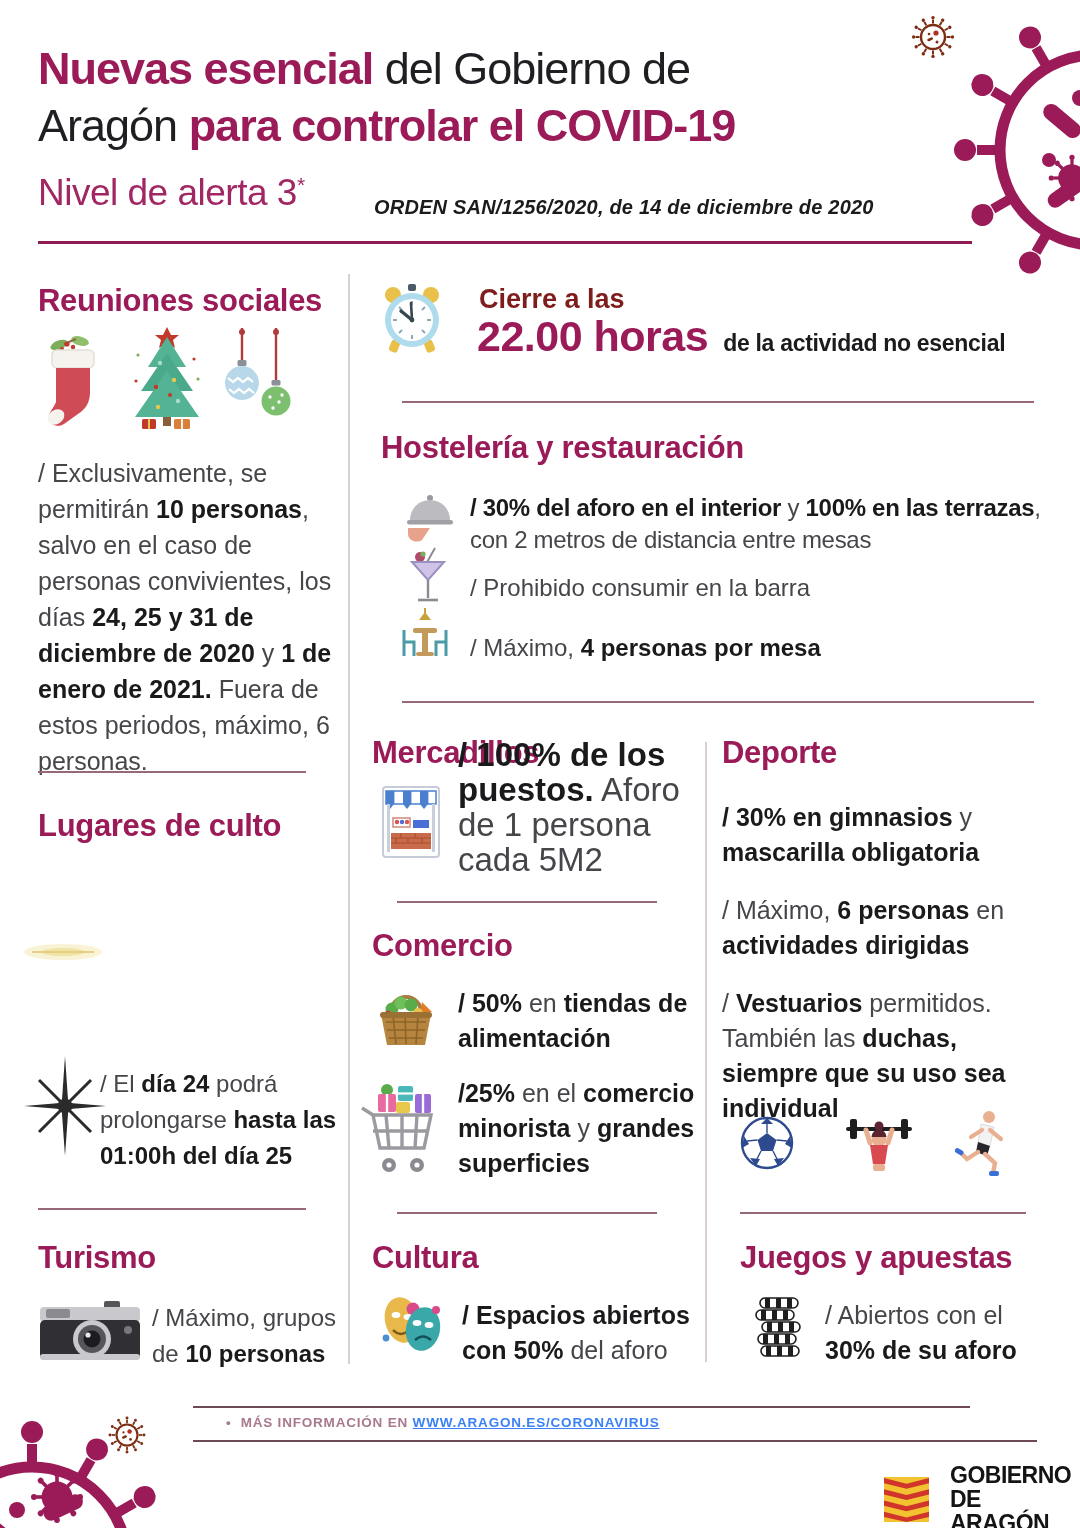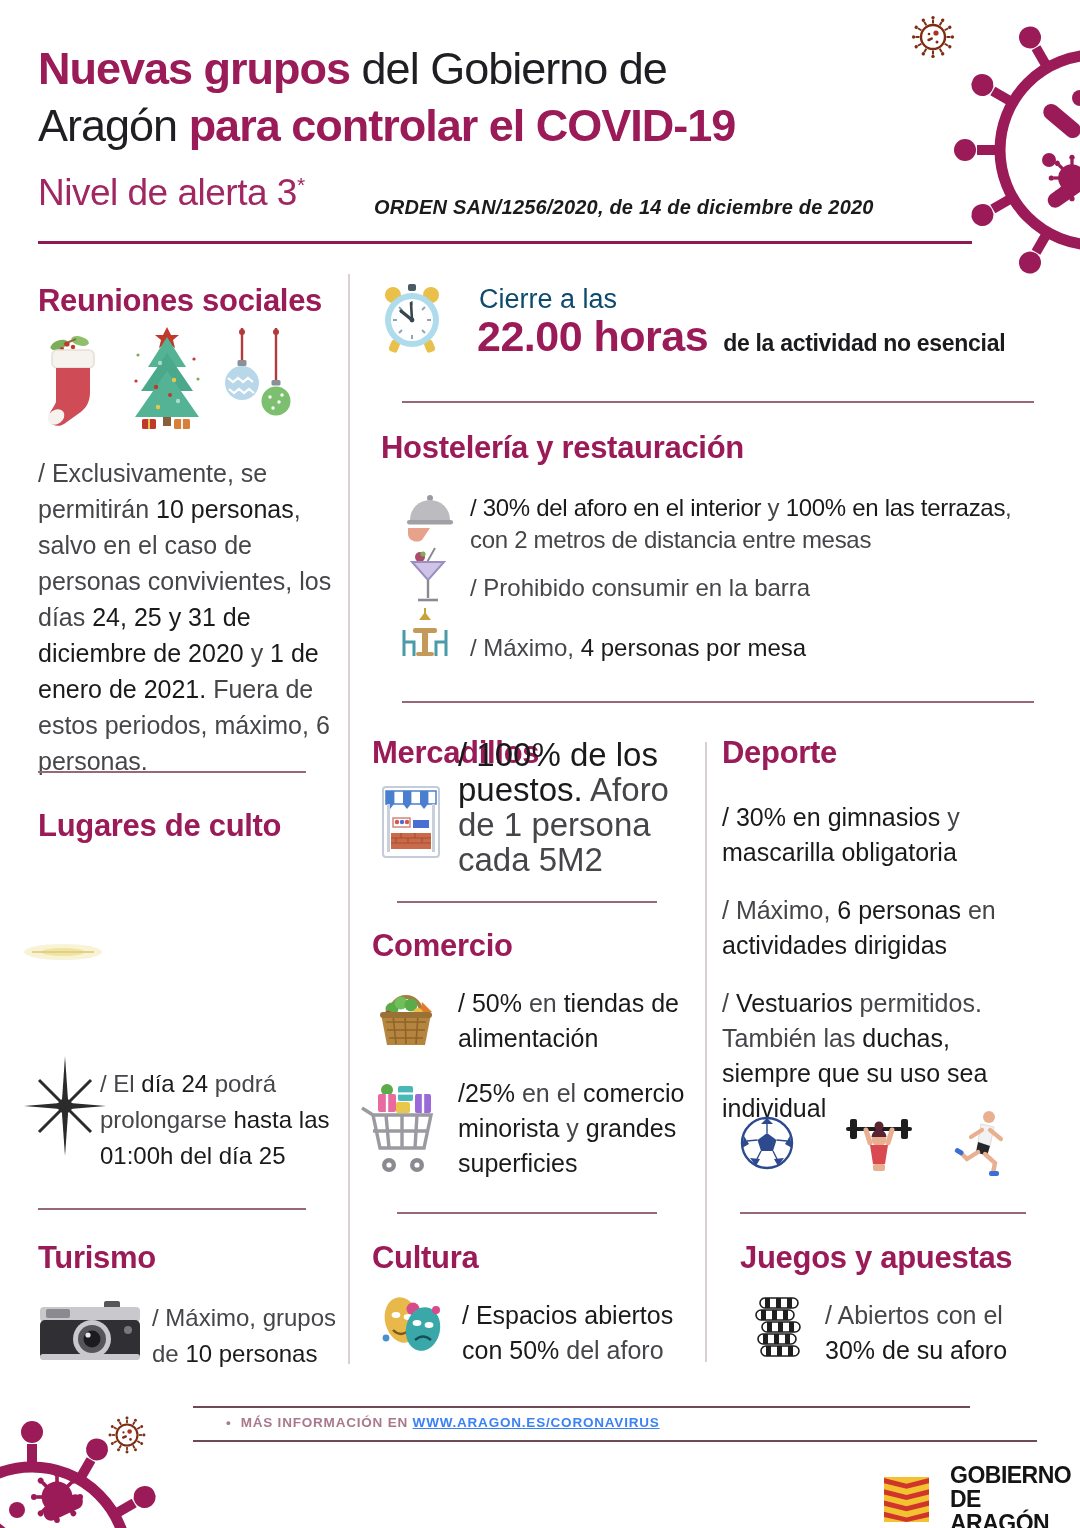--- a/index.html
+++ b/index.html
@@ -3,21 +3,21 @@
 <meta charset="utf-8">
 <style>
   :root{ --mag:#9A1B57; --dark:#1F1F23; --body:#46464A; --bold:#1A1A1C; --line:#96687A; }
   *{margin:0;padding:0;box-sizing:border-box;}
   html,body{background:#e9e9e9;}
   .page{position:relative;width:1080px;height:1528px;background:#ffffff;overflow:hidden;
         font-family:"Liberation Sans",sans-serif;margin:0 auto;}
   .abs{position:absolute;}
   .h-sec{font-size:31px;font-weight:800;color:var(--mag);letter-spacing:-0.3px;}
   .txt{color:var(--body);}
-  .txt .b{font-weight:400;color:var(--bold);}
+  .txt .b{font-weight:700;color:var(--bold);}
   .title-line{font-size:45px;line-height:57px;font-weight:400;color:var(--dark);letter-spacing:-1px;white-space:nowrap;}
   .title-line .mg{color:var(--mag);font-weight:800;}
   .title-line .dk{color:var(--dark);font-weight:400;}
   .rule{background:var(--line);height:2px;}
   .vline{width:2px;background:#D8D0D4;}
   .fineline{background:#6E4A56;height:2px;}
   .footer-info{font-size:13.5px;letter-spacing:0.8px;font-weight:600;color:#A8798D;white-space:nowrap;}
   .footer-info .b{font-weight:800;color:#3b82f6;text-decoration:underline;}
   .logo-text{font-size:23px;font-weight:800;color:#141414;line-height:24px;letter-spacing:-0.5px;}
   svg{display:block;overflow:visible;}
@@ -90,21 +90,21 @@
           <use href="#sov" transform="rotate(135 32 32)"></use>
           <use href="#sov" transform="rotate(180 32 32)"></use>
           <use href="#sov" transform="rotate(225 32 32)"></use>
           <use href="#sov" transform="rotate(270 32 32)"></use>
           <use href="#sov" transform="rotate(315 32 32)"></use>
         <circle cx="32" cy="32" r="17" fill="#9A1B57"></circle>
       </symbol>
     </defs>
   </svg>
 
-  <div class="abs title-line" style="left:38px;top:40px"><span class="mg">Nuevas grupos </span><span class="dk">del Gobierno de</span></div>
+  <div class="abs title-line" style="left:38px;top:40px"><span class="mg">Nuevas esencial </span><span class="dk">del Gobierno de</span></div>
   <div class="abs title-line" style="left:38px;top:97px"><span class="dk">Aragón </span><span class="mg">para controlar el COVID-19</span></div>
 
   <div class="abs" style="left:38px;top:172px;font-size:37px;color:#A12763;font-weight:400;letter-spacing:-0.5px"><span>Nivel de alerta 3</span><sup style="font-size:21px">*</sup></div>
   <div class="abs" style="left:374px;top:196px;font-size:20px;font-style:italic;font-weight:700;color:#1B1B1E;letter-spacing:0.2px">ORDEN SAN/1256/2020, de 14 de diciembre de 2020</div>
 
   <div class="abs" style="left:38px;top:241px;width:934px;height:3px;background:#8E1B52"></div>
 
   <svg class="abs" style="left:909px;top:13px;width:48px;height:48px" viewBox="0 0 48 48">
       <use href="#smallvirus"></use>
     </svg>
@@ -224,21 +224,21 @@
         <line x1="47" y1="38" x2="51" y2="38"></line>
       <line x1="19" y1="25" x2="22" y2="28"></line>
         <line x1="42" y1="48" x2="45" y2="51"></line>
       <line x1="45" y1="25" x2="42" y2="28"></line>
         <line x1="22" y1="48" x2="19" y2="51"></line>
     </g>
     <line x1="32" y1="38" x2="21" y2="29" stroke="#37474F" stroke-width="3.4" stroke-linecap="round"></line>
     <line x1="32" y1="38" x2="31" y2="21" stroke="#37474F" stroke-width="2.6" stroke-linecap="round"></line>
     <circle cx="32" cy="38" r="2.4" fill="#37474F"></circle>
   </svg>
-  <div class="abs" style="left:479px;top:284px;font-size:27px;font-weight:400;color:#0c4a6e">Cierre a las</div>
+  <div class="abs" style="left:479px;top:284px;font-size:27px;font-weight:700;color:#7f1d1d">Cierre a las</div>
   <div class="abs" style="left:477px;top:312px;white-space:nowrap"><span style="font-size:43px;font-weight:800;color:var(--mag);letter-spacing:-0.5px">22.00 horas</span><span style="font-size:23px;font-weight:800;color:#1B1B1E;margin-left:15px;letter-spacing:-0.3px">de la actividad no esencial</span></div>
 
   <div class="abs rule" style="left:402px;top:401px;width:632px"></div>
 
   <div class="abs h-sec" style="left:381px;top:430px">Hostelería y restauración</div>
 
   <svg class="abs" style="left:404px;top:490px;width:50px;height:56px" viewBox="0 0 50 56">
     <circle cx="26" cy="8" r="3" fill="#9A9AA0"></circle>
     <path d="M6,30 a20,20 0 0 1 40,0 Z" fill="#BBBBC0"></path>
     <rect x="3" y="30" width="46" height="4.5" rx="2.2" fill="#A0A0A6"></rect>

